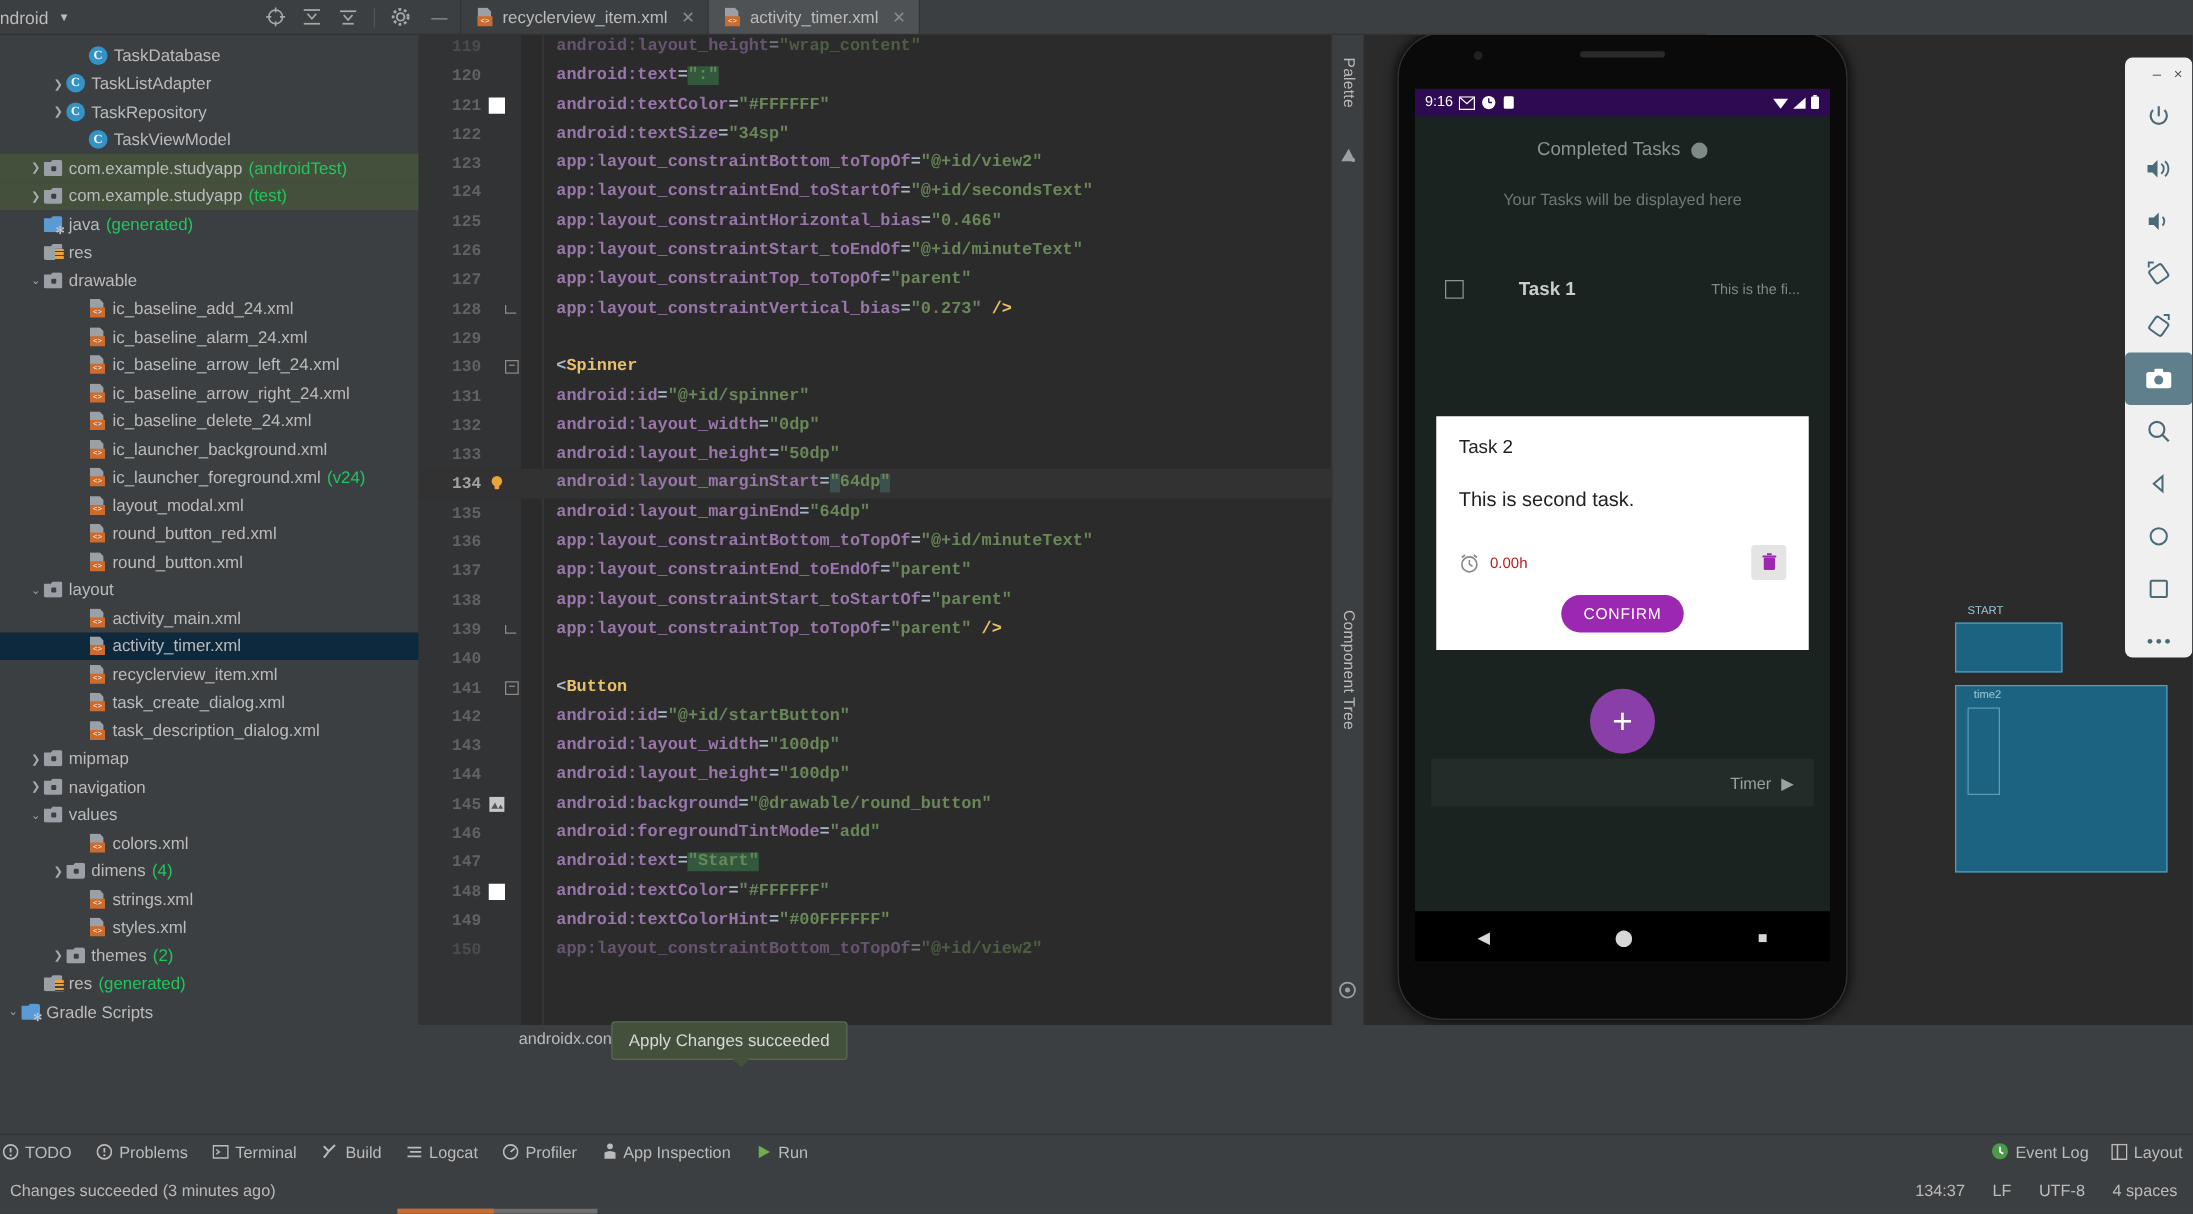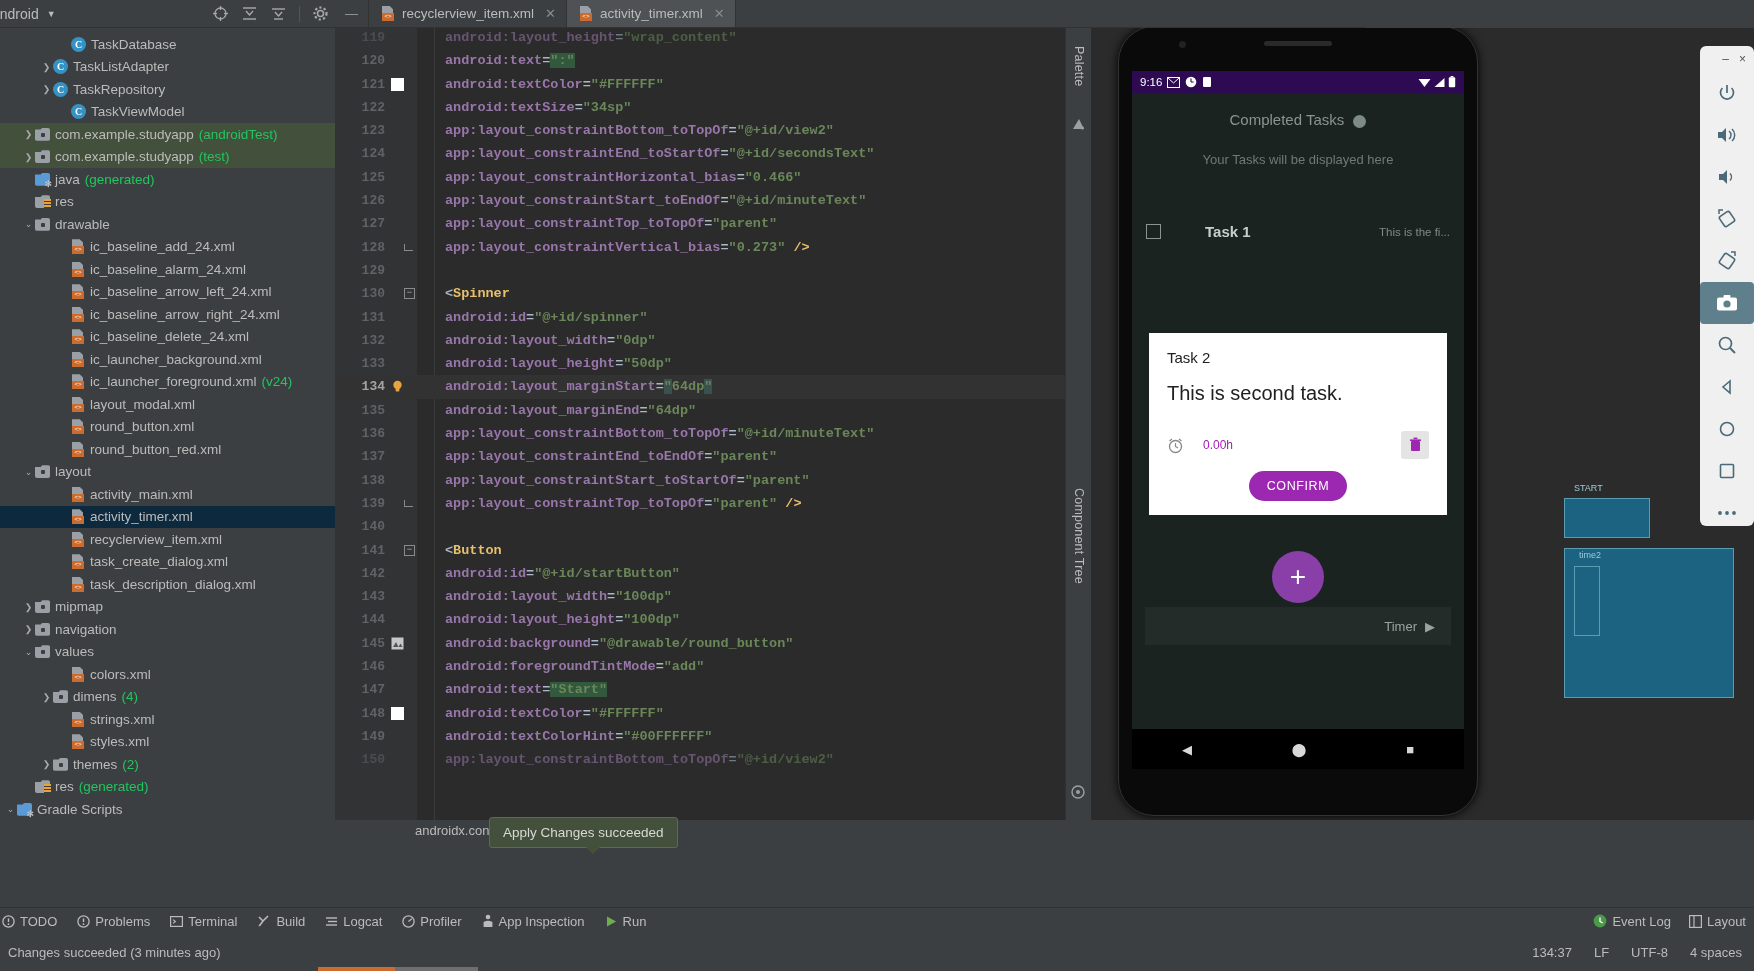--- a/index.html
+++ b/index.html
@@ -126,34 +126,34 @@
     border: 1px solid #333;
   }
   .phone .speaker { position:absolute; left:50%; top:14px; transform:translateX(-50%); width:68px; height:5px; background:#2a2a2a; border-radius:3px; }
   .phone .cam { position:absolute; left:60px; top:14px; width:7px; height:7px; border-radius:50%; background:#222; }
   .screen { position:absolute; left:13px; top:44px; right:13px; height:660px; background:#1a2320; overflow:hidden; }
   .statusbar { height:22px; background:#2d0a52; display:flex; align-items:center; padding:0 8px; color:#fff; font-size:11.5px; gap:5px;}
   .sb-right { margin-left:auto; display:flex; align-items:center; gap:3px;}
   .apptitle { text-align:center; color:#8b948f; font-size:15px; margin-top:18px; }
   .titledot { display:inline-block; width:13px; height:13px; border-radius:50%; background:#7e8a85; vertical-align:middle; margin-left:5px;}
   .subtitle { text-align:center; color:#6e7a75; font-size:13px; margin-top:24px;}
-  .taskrow { display:flex; align-items:center; margin-top:56px; padding:0 14px; }
+  .taskrow { display:flex; align-items:center; margin-top:56px; padding:0 24px; }
   .cbox { width:15px; height:15px; border:1.5px solid #8b948f; flex:none;}
   .tname { color:#c7cecb; font-weight:bold; font-size:15px; margin-left:44px;}
   .tdesc { color:#7e8a85; font-size:11.5px; margin-left:auto;}
   .navbar { position:absolute; left:13px; bottom:46px; right:13px; height:40px; background:#000; display:flex; align-items:center; justify-content:space-around; }
   .navglyph { color:#d8d8d8; }
   .bottombar { position:absolute; left:13px; right:13px; bottom:86px; height:38px; background:#232c29; display:flex; align-items:center; justify-content:flex-end; padding-right:16px; gap:8px; color:#9aa39f; font-size:13px;}
   .fab { position:absolute; left:50%; transform:translateX(-50%); bottom:128px; width:52px; height:52px; border-radius:50%; background:#8a3fa8; color:#fff; font-size:28px; line-height:52px; text-align:center;}
 
   
   .dialog { position:absolute; left:17px; right:17px; top:262px; background:#fff; padding:16px 18px 14px; }
   .dlg-title { color:#212121; font-size:15px; }
-  .dlg-body { color:#212121; font-size:20px; margin-top:16px; }
-  .dlg-meta { display:flex; align-items:center; margin-top:26px; gap:19px; color:#a21caf; font-size:12px;}
+  .dlg-body { color:#212121; font-size:16px; margin-top:26px; }
+  .dlg-meta { display:flex; align-items:center; margin-top:26px; gap:8px; color:#b91c1c; font-size:12px;}
   .trashbtn { margin-left:auto; width:28px; height:28px; background:#e4e4e4; border-radius:3px; display:flex; align-items:center; justify-content:center;}
   .confirm { margin:12px auto 0; width:98px; height:30px; background:#9c27b0; color:#fff; border-radius:15px; font-size:12.5px; letter-spacing:.6px; display:flex; align-items:center; justify-content:center;}
 
   
   .emurail { position:absolute; right:0; top:18px; width:54px; height:480px; background:#f0f0f0; border-radius:6px; }
   .emu-head { height:26px; display:flex; align-items:center; justify-content:flex-end; gap:10px; padding-right:8px; color:#555; font-size:12px;}
   .ebtn { width:54px; height:42px; display:flex; align-items:center; justify-content:center; cursor:pointer; color:#4b6a78; }
   .ebtn.on { background:#5f7f8c; color:#fff; border-radius:4px; }
 
   
@@ -387,30 +387,30 @@
         </span>
         <span class="lbl">layout_modal.xml</span>
       </div>
       <div class="row">
         <span class="ind" style="width:54px"></span>
         <span class="arrow blank">·</span>
         <span class="xmlicon xicon">
           <i class="pg"></i>
           <i class="tag">&lt;&gt;</i>
         </span>
+        <span class="lbl">round_button_red.xml</span>
+      </div>
+      <div class="row">
+        <span class="ind" style="width:54px"></span>
+        <span class="arrow blank">·</span>
+        <span class="xmlicon xicon">
+          <i class="pg"></i>
+          <i class="tag">&lt;&gt;</i>
+        </span>
         <span class="lbl">round_button.xml</span>
-      </div>
-      <div class="row">
-        <span class="ind" style="width:54px"></span>
-        <span class="arrow blank">·</span>
-        <span class="xmlicon xicon">
-          <i class="pg"></i>
-          <i class="tag">&lt;&gt;</i>
-        </span>
-        <span class="lbl">round_button_red.xml</span>
       </div>
       <div class="row">
         <span class="ind" style="width:18px"></span>
         <span class="arrow">⌄</span>
         <span class="folder">
           <i class="fb"></i>
           <i class="dot"></i>
         </span>
         <span class="lbl">layout</span>
       </div>

